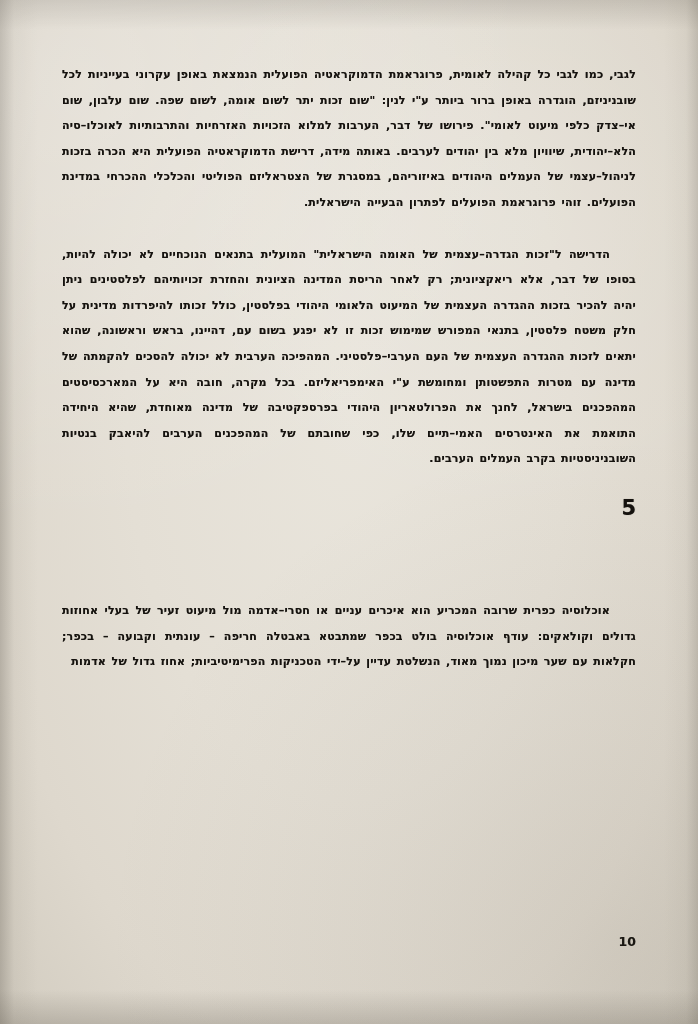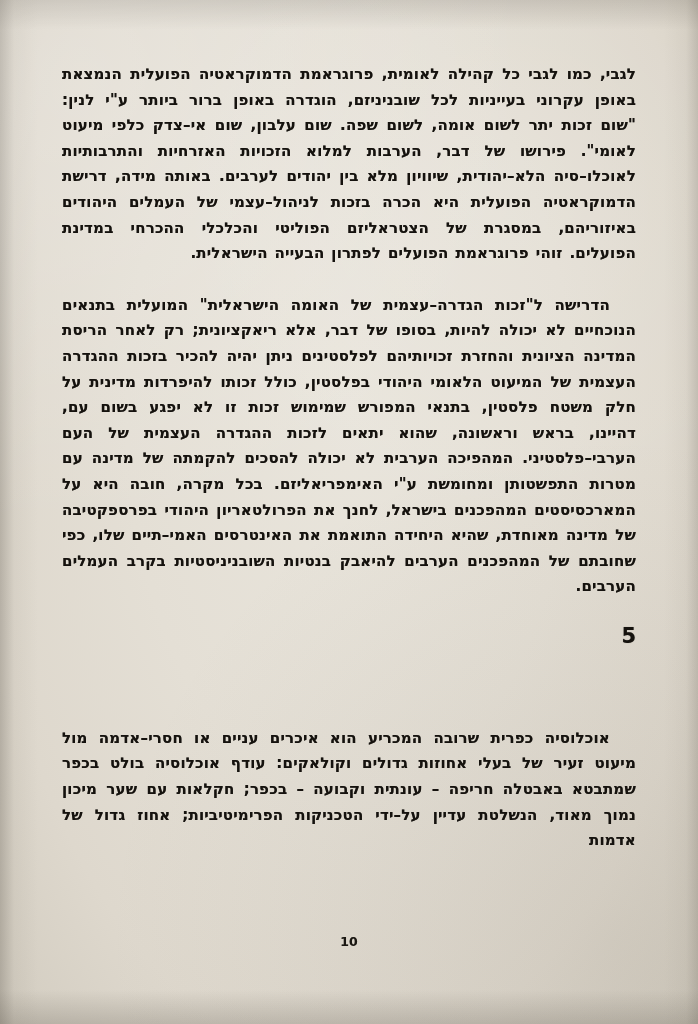--- a/index.html
+++ b/index.html
@@ -55,21 +55,21 @@
     width: 574px;
     height: 900px;
     direction: rtl;
     text-align: justify;
     font-family: "DejaVu Sans", sans-serif;
     color: #15120e;
     z-index: 3;
   }
 
   .para {
-    font-size: 15px;
+    font-size: 11px;
     line-height: 25.6px;
     letter-spacing: 0.2px;
     word-spacing: 1.5px;
     text-align: justify;
     text-justify: inter-word;
     margin: 0 0 0 0;
     font-weight: 600;
     text-shadow: 0 0 0.6px rgba(20,18,14,0.55);
   }
 
@@ -93,21 +93,21 @@
     font-family: "DejaVu Sans", sans-serif;
     text-shadow: 0 0 0.7px rgba(20,18,14,0.6);
   }
   .numbered .para { padding-right: 26px; }
 
   .page-number {
     position: absolute;
     left: 0;
     right: 0;
     top: 872px;
-    text-align: center;
+    text-align: right;
     font-size: 12.5px;
     font-weight: 600;
     color: #1a1712;
     direction: ltr;
     text-shadow: 0 0 0.6px rgba(20,18,14,0.5);
   }
 </style>
 </head>
 <body>
 

